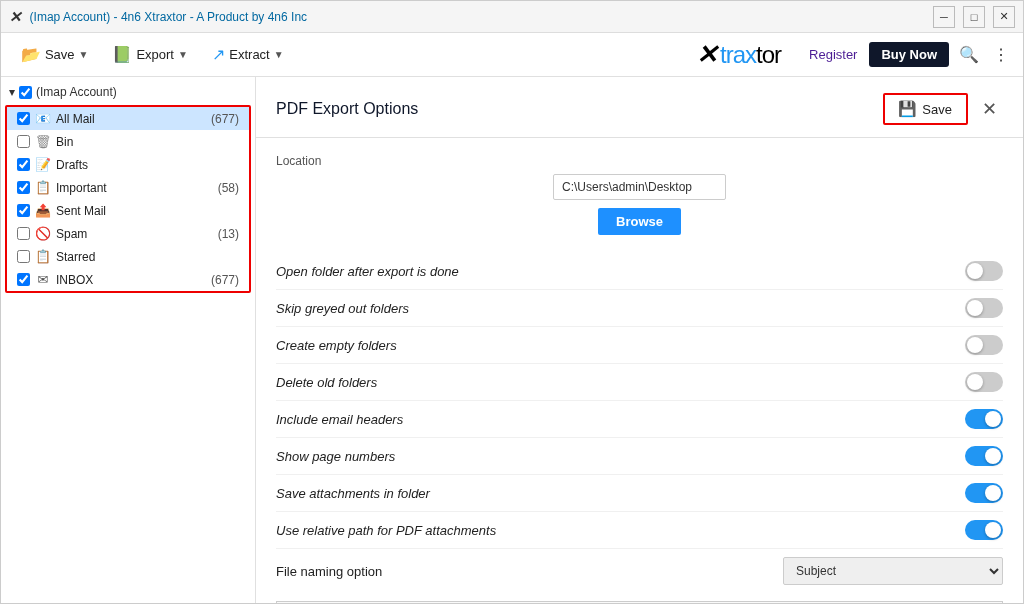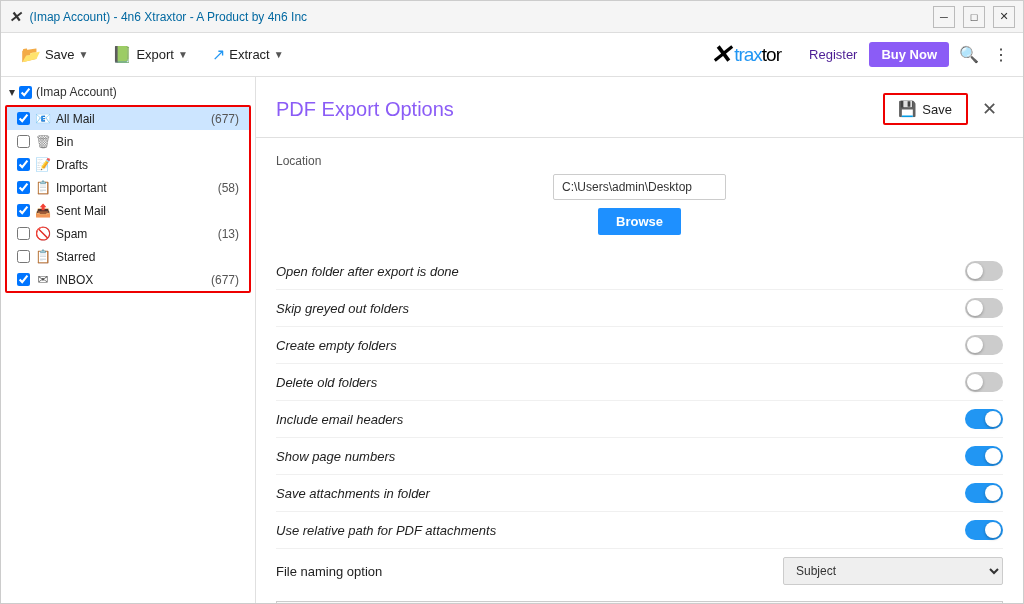--- a/index.html
+++ b/index.html
@@ -89,36 +89,36 @@
 
     .toolbar-spacer { flex: 1; }
 
     .logo-area {
       display: flex;
       align-items: center;
       gap: 2px;
       margin-right: 16px;
     }
     .logo-text {
-      font-size: 19px;
+      font-size: 24px;
       font-weight: 400;
       color: #2196f3;
       letter-spacing: -1px;
     }
     .logo-text span { color: #000; }
 
     .nav-link {
       font-size: 13px;
       color: #4c1d95;
       cursor: pointer;
       padding: 5px 8px;
       text-decoration: none;
     }
     .buy-now-btn {
-      background: #8b5cf6;
+      background: #0f172a;
       color: #fff;
       border: none;
       padding: 5px 12px;
       border-radius: 3px;
       cursor: pointer;
       font-size: 13px;
       font-weight: 600;
     }
     .search-icon-btn {
       font-size: 16px;
@@ -215,23 +215,23 @@
     }
 
     .panel-header {
       display: flex;
       align-items: center;
       justify-content: space-between;
       padding: 16px 20px 12px;
       border-bottom: 1px solid #e0e0e0;
     }
     .panel-title {
-      font-size: 20px;
+      font-size: 16px;
       font-weight: 400;
-      color: #8b5cf6;
+      color: #0f172a;
     }
     .panel-header-actions {
       display: flex;
       align-items: center;
       gap: 8px;
     }
     .save-btn {
       display: flex;
       align-items: center;
       gap: 5px;

